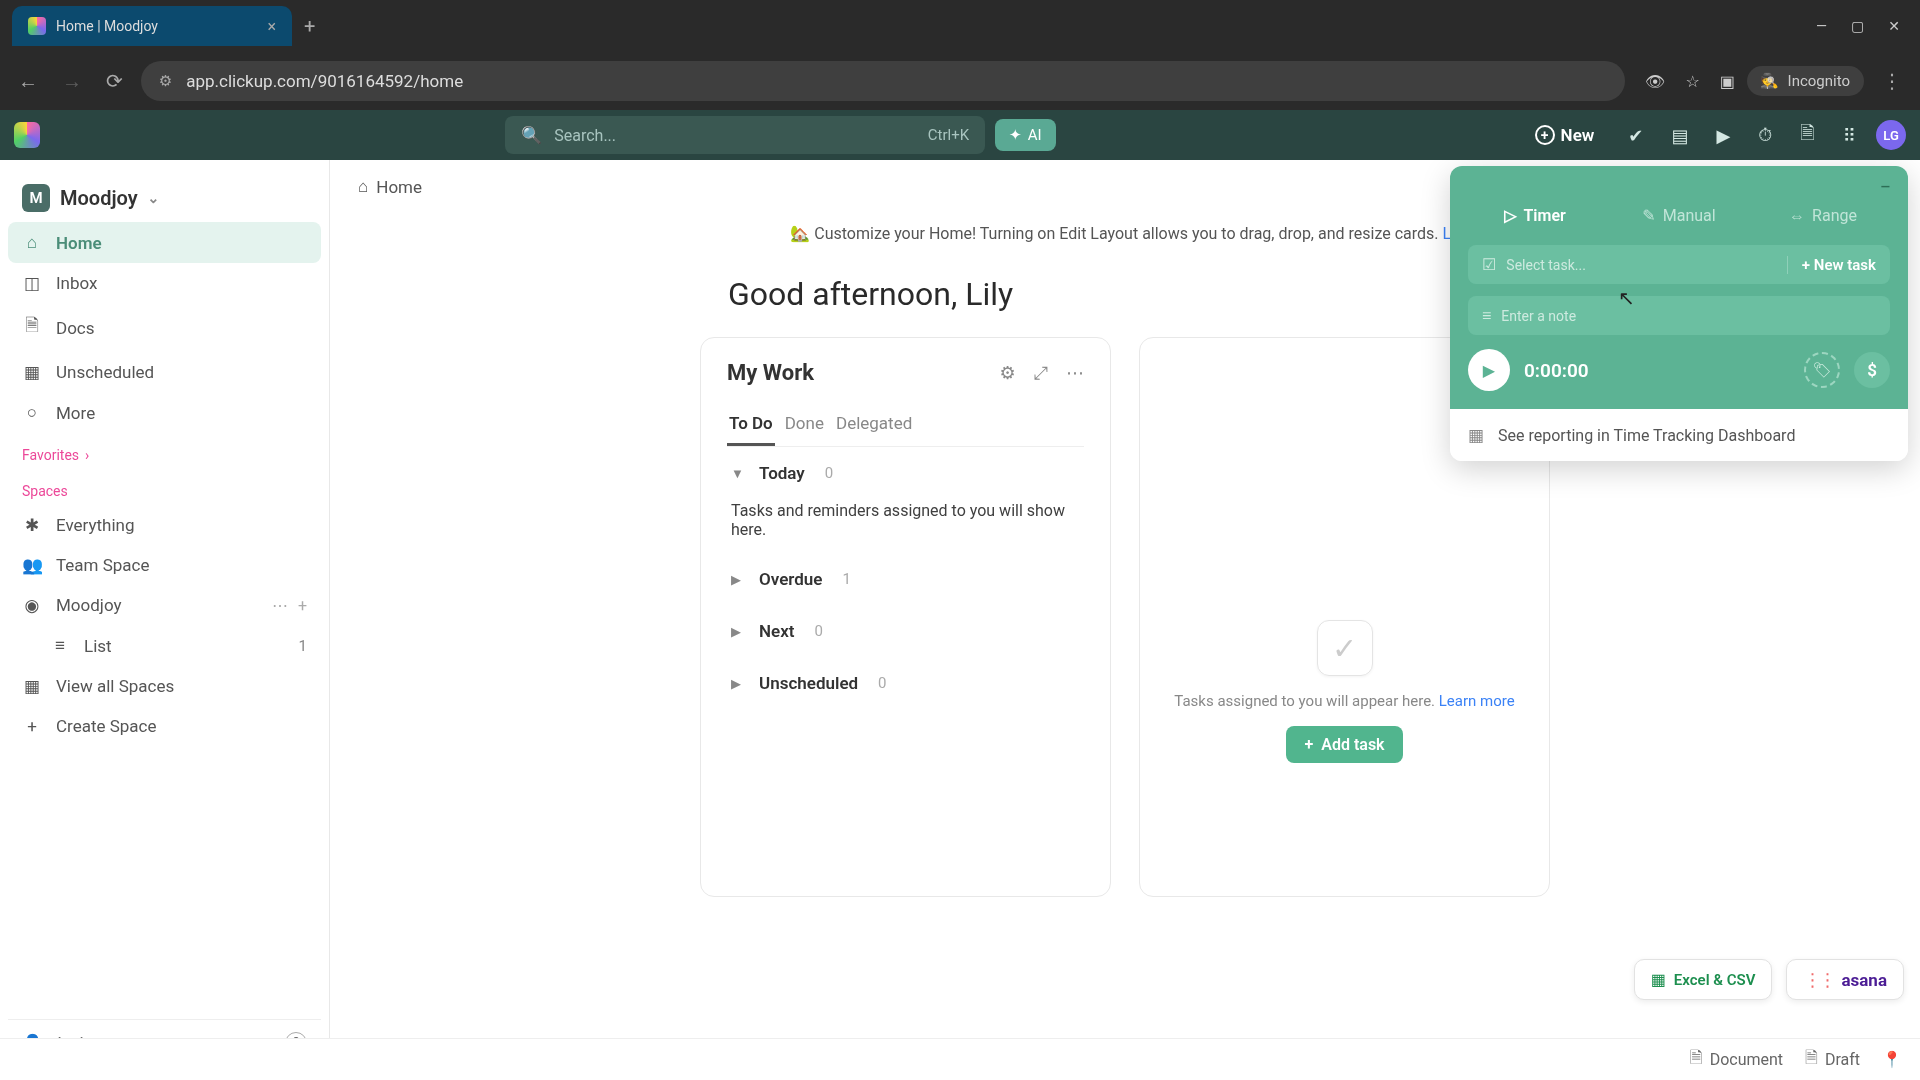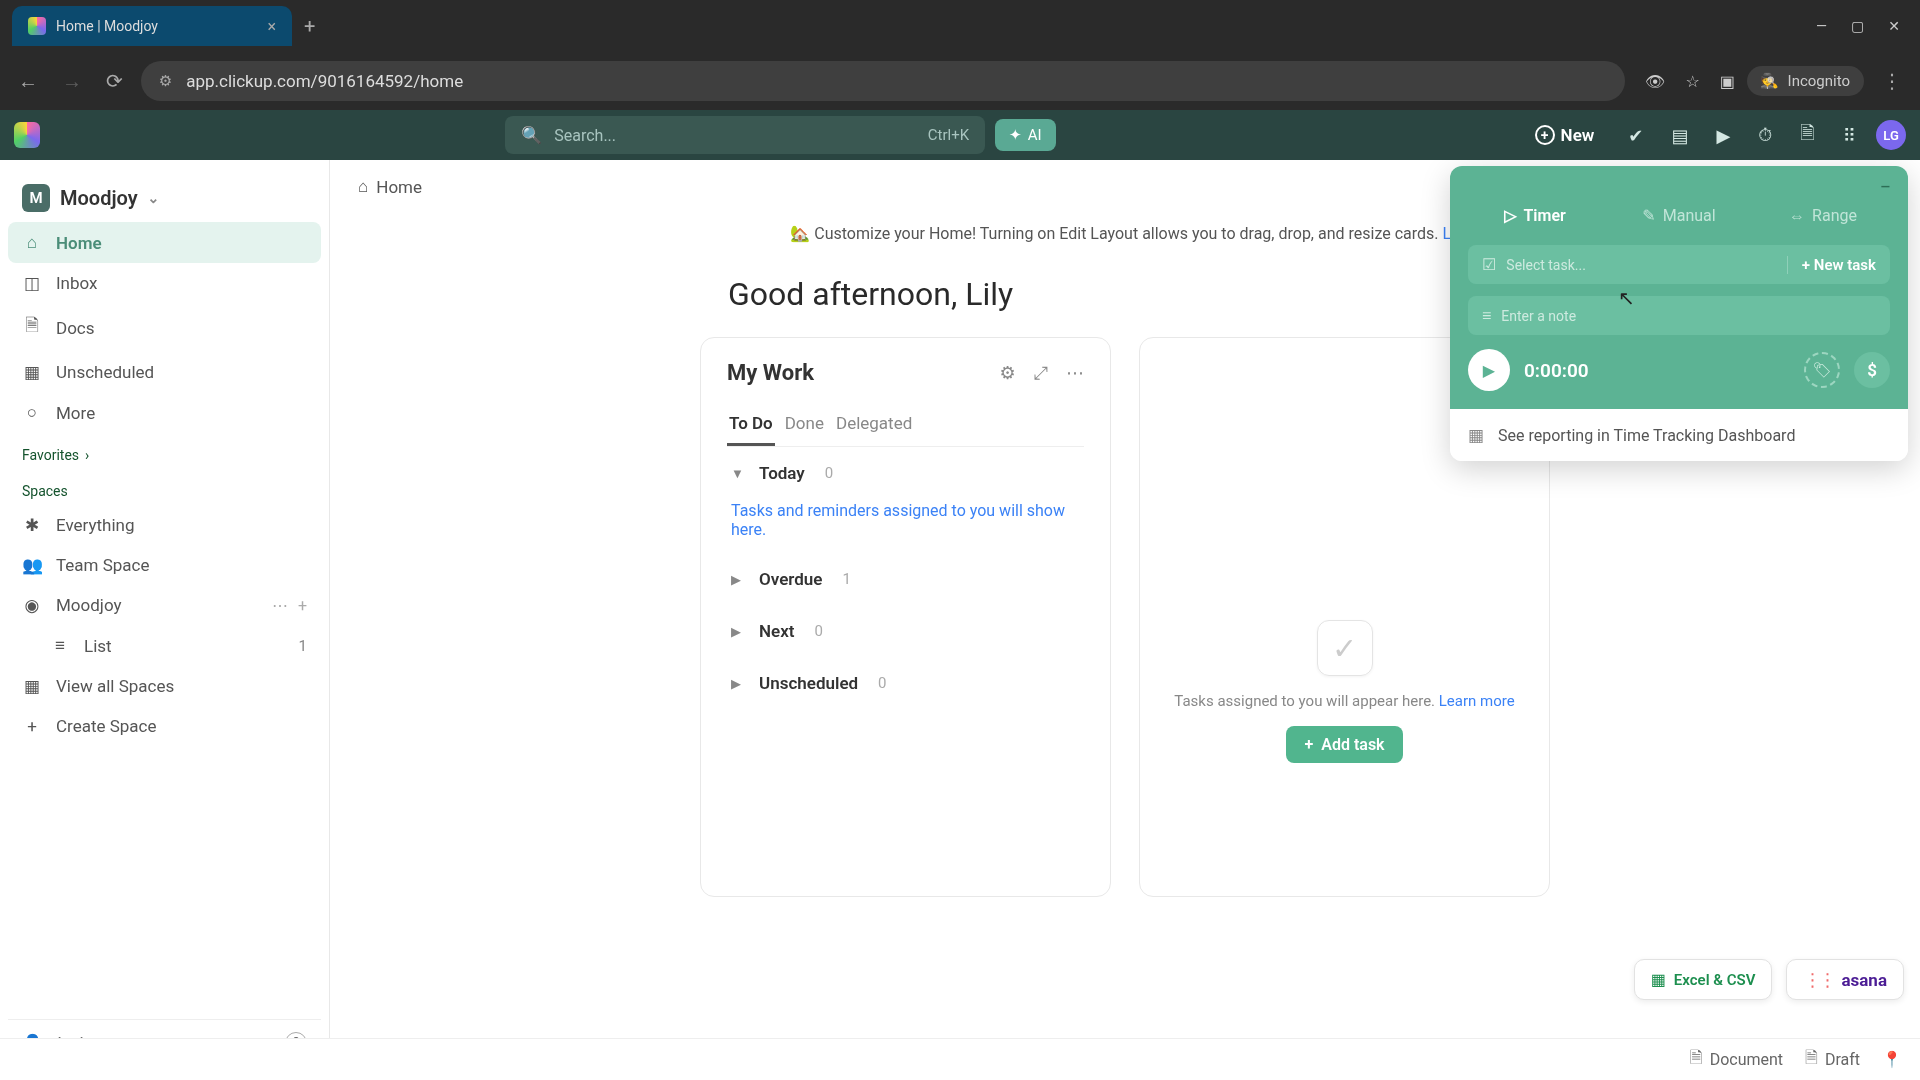--- a/index.html
+++ b/index.html
@@ -43,21 +43,21 @@
 .workspace { display: flex; align-items: center; gap: 10px; padding: 10px 14px; font-size: 20px; font-weight: 600; color: #333; }
 .workspace-icon { width: 28px; height: 28px; background: #4a6d67; border-radius: 6px; color: #fff; display: flex; align-items: center; justify-content: center; font-size: 15px; }
 .chev-down { color: #888; font-size: 14px; }
 
 .side-item { display: flex; align-items: center; gap: 14px; padding: 10px 14px; font-size: 17px; color: #555; border-radius: 8px; cursor: pointer; }
 .side-item.active { background: #e4f3ee; color: #4a8d78; font-weight: 600; }
 .side-item .icon { width: 20px; text-align: center; font-size: 17px; }
 .side-item .count { margin-left: auto; color: #888; font-size: 15px; }
 .side-item .actions { margin-left: auto; color: #aaa; display: flex; gap: 10px; font-size: 16px; }
 
-.side-header { font-size: 14px; color: #14532d; padding: 14px 14px 6px; display: flex; align-items: center; gap: 6px; }
+.side-header { font-size: 14px; color: #ec4899; padding: 14px 14px 6px; display: flex; align-items: center; gap: 6px; }
 .side-sub { padding-left: 42px; }
 
 .sidebar-footer { margin-top: auto; border-top: 1px solid #eee; padding: 12px 14px; display: flex; align-items: center; gap: 14px; color: #666; font-size: 17px; }
 .sidebar-footer .help { margin-left: auto; border: 1.5px solid #aaa; border-radius: 50%; width: 22px; height: 22px; display: flex; align-items: center; justify-content: center; font-size: 14px; }
 
 
 .content { flex: 1; position: relative; overflow: hidden; }
 .breadcrumb { padding: 16px 28px; display: flex; align-items: center; gap: 8px; color: #555; font-size: 17px; border-bottom: 1px solid transparent; }
 .banner { text-align: center; padding: 10px; font-size: 16px; color: #555; }
 .banner-link { color: #3b82f6; }
@@ -70,21 +70,21 @@
 .card-icons { display: flex; gap: 18px; color: #888; font-size: 18px; }
 
 .tabs { display: flex; gap: 8px; border-bottom: 1px solid #eee; margin-top: 18px; }
 .tab2 { padding: 10px 2px; font-size: 17px; color: #888; cursor: pointer; }
 .tab2.active { color: #333; font-weight: 600; border-bottom: 3px solid #555; }
 
 .task-group { display: flex; align-items: center; gap: 14px; padding: 16px 4px; font-size: 17px; }
 .task-group .chev { color: #888; font-size: 13px; width: 14px; }
 .task-group .name { font-weight: 600; color: #333; }
 .task-group .cnt { color: #aaa; font-size: 15px; margin-left: 6px; }
-.empty-text { color: #3b82f6; font-size: 16px; padding: 2px 4px 14px; }
+.empty-text { color: #404040; font-size: 16px; padding: 2px 4px 14px; }
 
 .assigned-empty { display: flex; flex-direction: column; align-items: center; padding-top: 260px; gap: 16px; }
 .check-box { width: 56px; height: 56px; border: 1px solid #e4e4e4; border-radius: 12px; display: flex; align-items: center; justify-content: center; color: #ccc; font-size: 30px; box-shadow: 0 1px 3px rgba(0,0,0,.05); }
 .assigned-text { color: #888; font-size: 15px; }
 .assigned-text a { color: #3b82f6; text-decoration: none; }
 .add-task-btn { background: #51b58e; color: #fff; padding: 9px 18px; border-radius: 8px; font-size: 16px; font-weight: 600; display: flex; align-items: center; gap: 8px; }
 
 
 .timer-panel { position: absolute; top: 6px; right: 12px; width: 458px; border-radius: 12px; overflow: hidden; box-shadow: 0 8px 30px rgba(0,0,0,.18); z-index: 50; }
 .timer-top { background: #5cb394; padding: 14px 18px 18px; }

